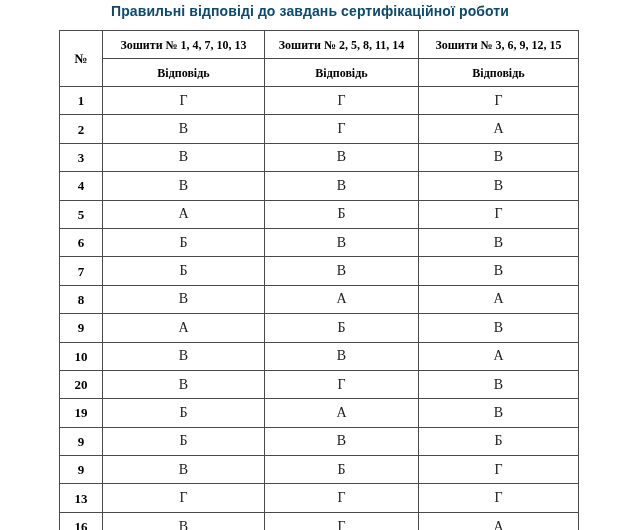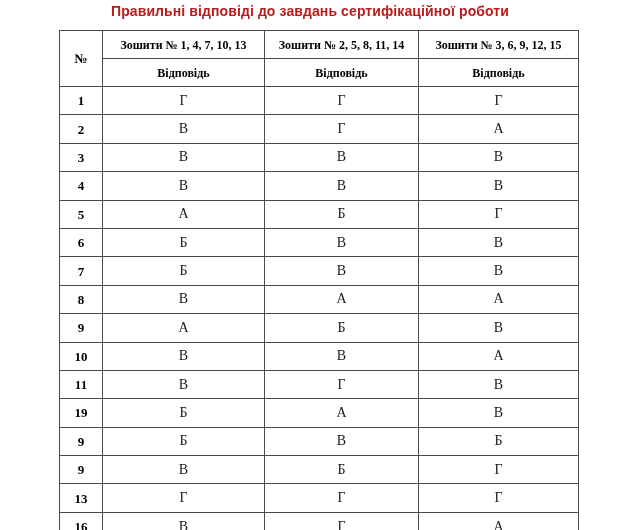--- a/index.html
+++ b/index.html
@@ -26,21 +26,21 @@
     position: absolute;
     left: 0;
     top: 3px;
     width: 620px;
     text-align: center;
     font-family: "Liberation Sans", "DejaVu Sans", sans-serif;
     font-weight: bold;
     font-size: 14px;
     line-height: 17px;
     letter-spacing: 0.1px;
-    color: #b91c1c;
+    color: #0c4a6e;
     white-space: nowrap;
   }
 
   .table-wrap {
     position: absolute;
     left: 59px;
     top: 30px;
     width: 519px;
   }
 
@@ -180,21 +180,21 @@
             <td class="answer">Б</td>
             <td class="answer">В</td>
           </tr>
           <tr>
             <td class="row-num">10</td>
             <td class="answer">В</td>
             <td class="answer">В</td>
             <td class="answer">А</td>
           </tr>
           <tr>
-            <td class="row-num">11</td>
+            <td class="row-num">20</td>
             <td class="answer">В</td>
             <td class="answer">Г</td>
             <td class="answer">В</td>
           </tr>
           <tr>
             <td class="row-num">19</td>
             <td class="answer">Б</td>
             <td class="answer">А</td>
             <td class="answer">В</td>
           </tr>

